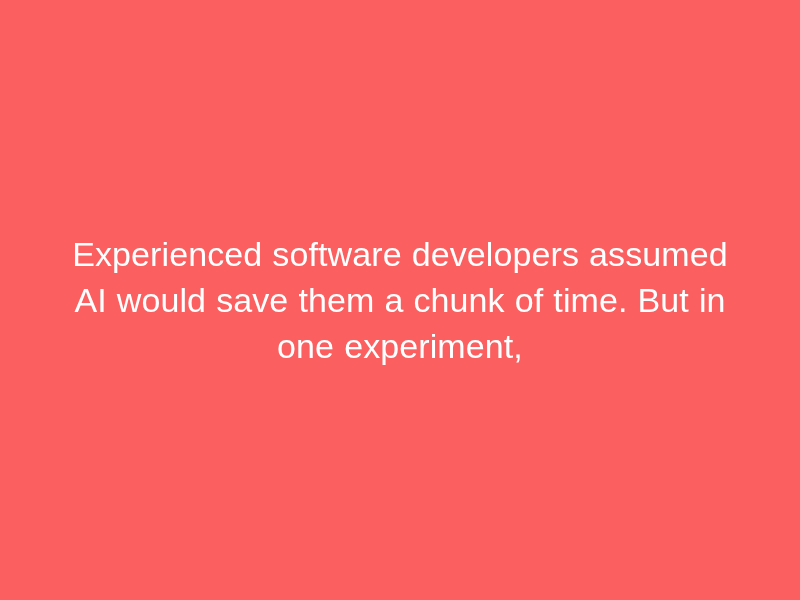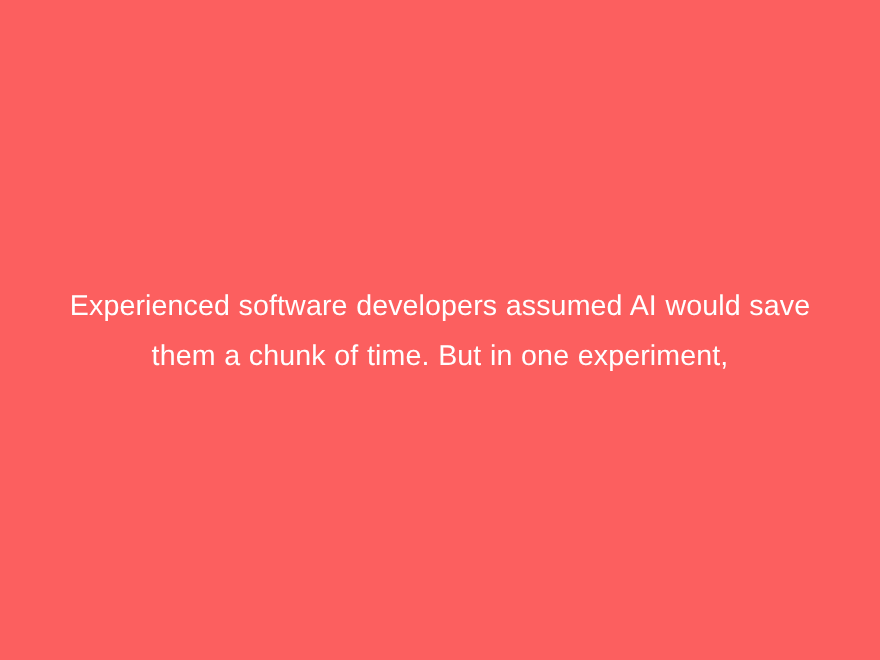--- a/index.html
+++ b/index.html
@@ -33,21 +33,21 @@
     padding: 0;
     text-align: center;
   }
 
   .quote-text {
     display: block;
     margin: 0;
     padding: 0;
     color: #ffffff;
     font-family: "Liberation Sans", "DejaVu Sans", sans-serif;
-    font-size: 26px;
+    font-size: 34px;
     font-weight: 400;
     line-height: 46px;
     letter-spacing: 0.1px;
     word-spacing: 0.5px;
     text-align: center;
     white-space: pre-wrap;
   }
 </style>
 </head>
 <body>

